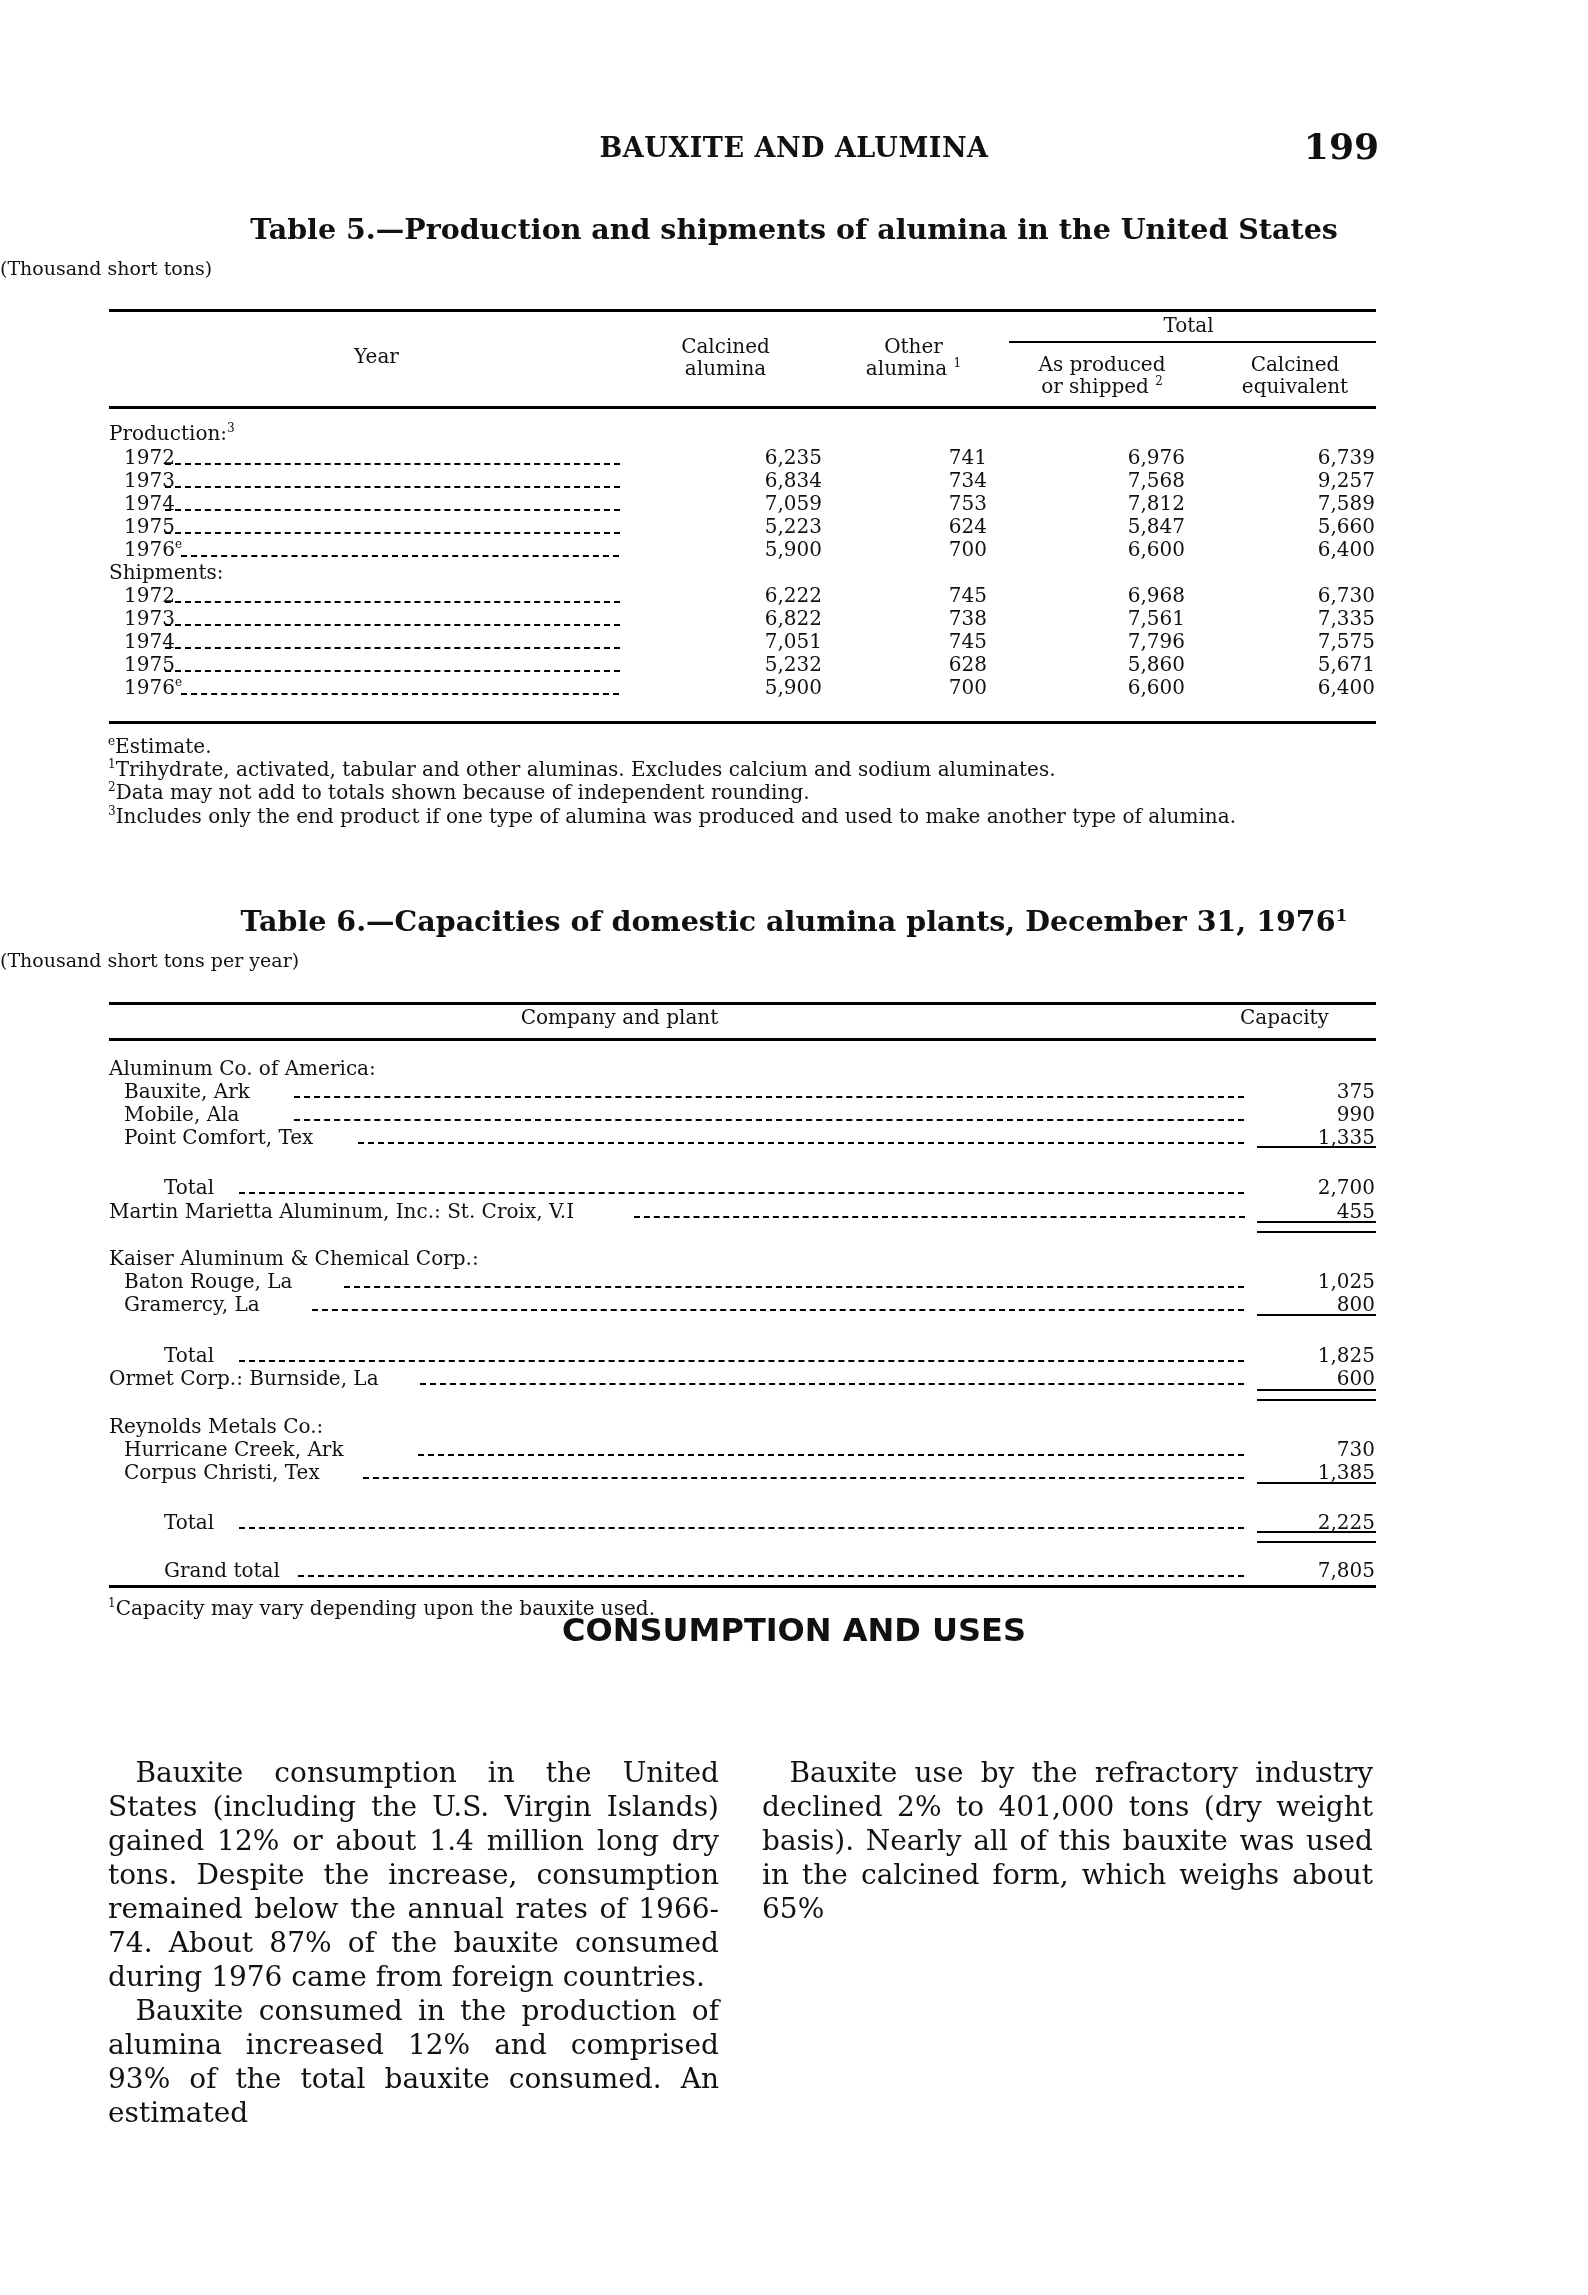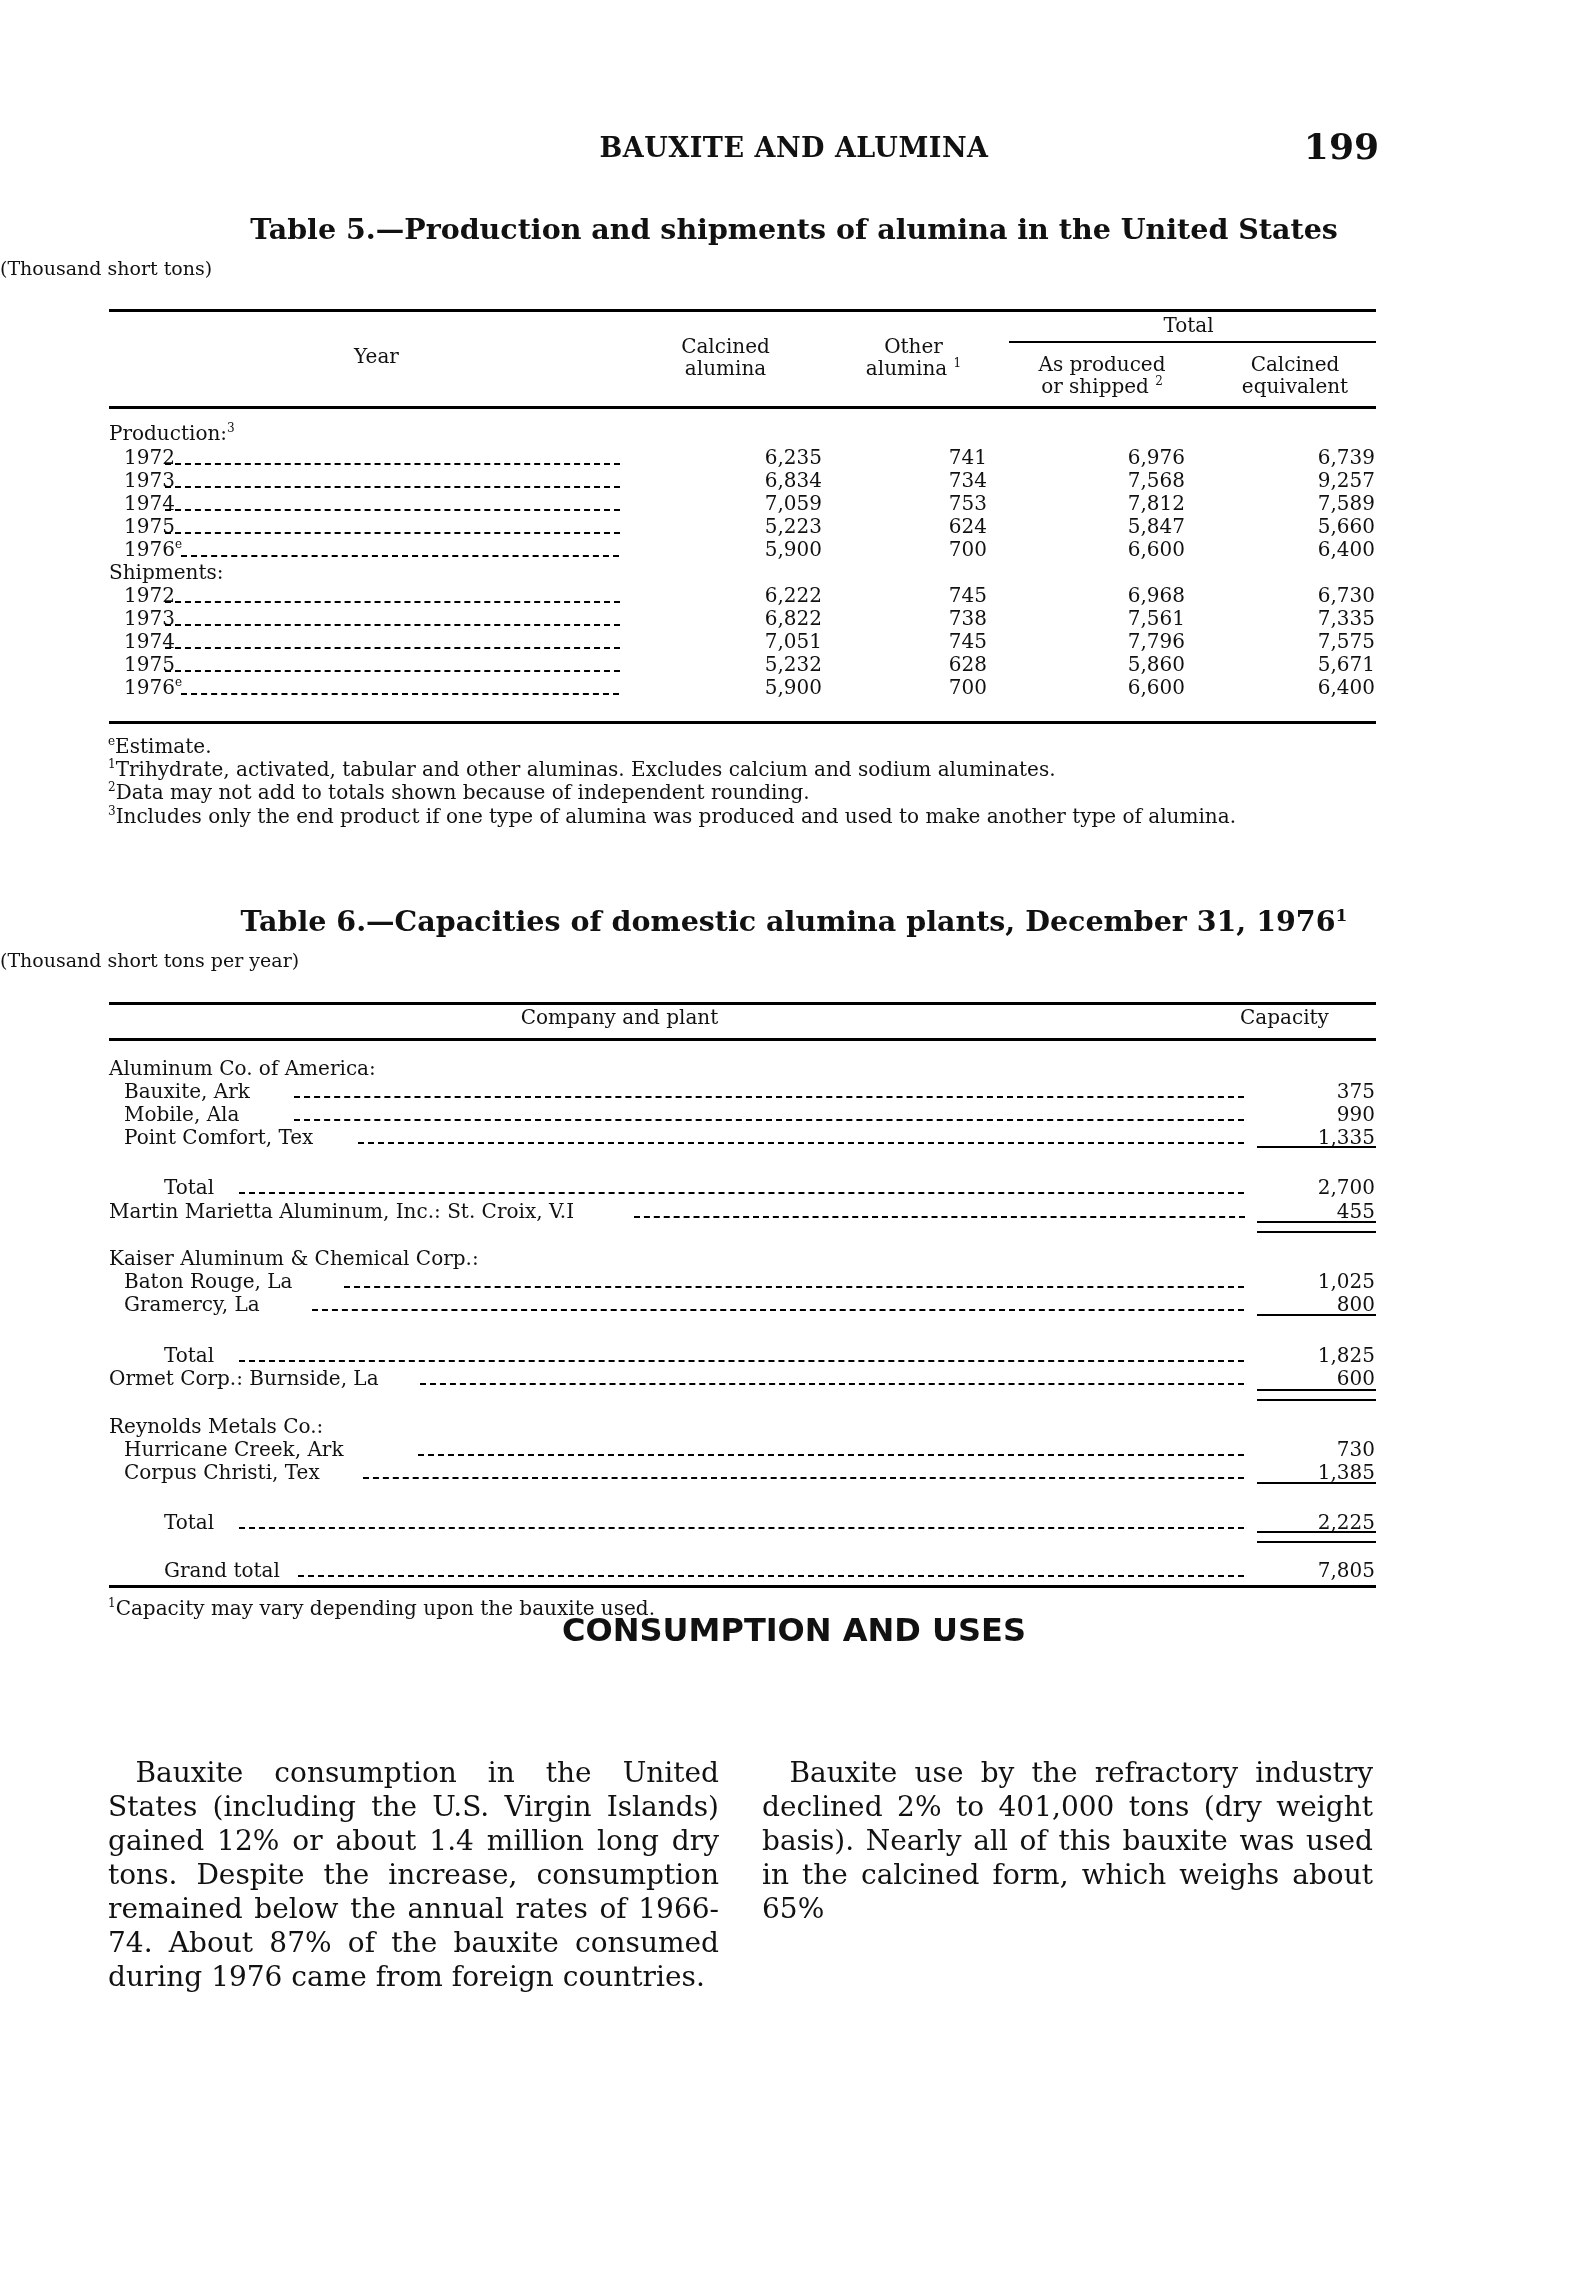--- a/index.html
+++ b/index.html
@@ -265,17 +265,18 @@
   <div class="rule thick" style="left:109px; width:1267px; top:1585px;"></div>
 
   <div class="fn" style="top:1596px;">
     <sup>1</sup><span>Capacity may vary depending upon the bauxite used.</span>
   </div>
 </div>
 
 <div class="abs sect">CONSUMPTION AND USES</div>
 <div class="body-col" style="left:108px;">
   <p>Bauxite consumption in the United States (including the U.S. Virgin Islands) gained 12% or about 1.4 million long dry tons. Despite the increase, consumption remained below the annual rates of 1966-74. About 87% of the bauxite consumed during 1976 came from foreign countries.</p>
+  <p>Bauxite consumed in the production of alumina increased 12% and comprised 93% of the total bauxite consumed. An estimated</p>
 </div>
 <div class="body-col" style="left:762px;">
   <p>Bauxite use by the refractory industry declined 2% to 401,000 tons (dry weight basis). Nearly all of this bauxite was used in the calcined form, which weighs about 65%</p>
 </div>
 
 
 </body></html>

